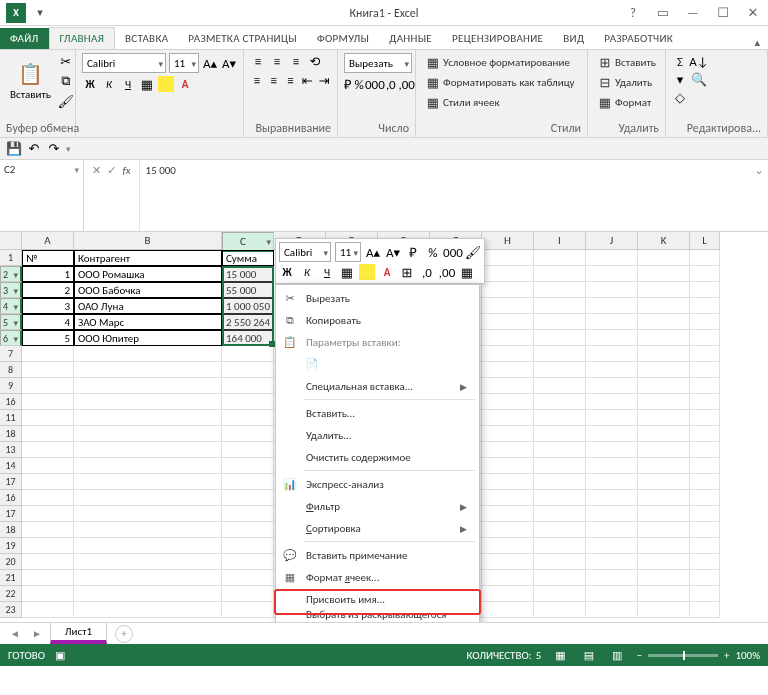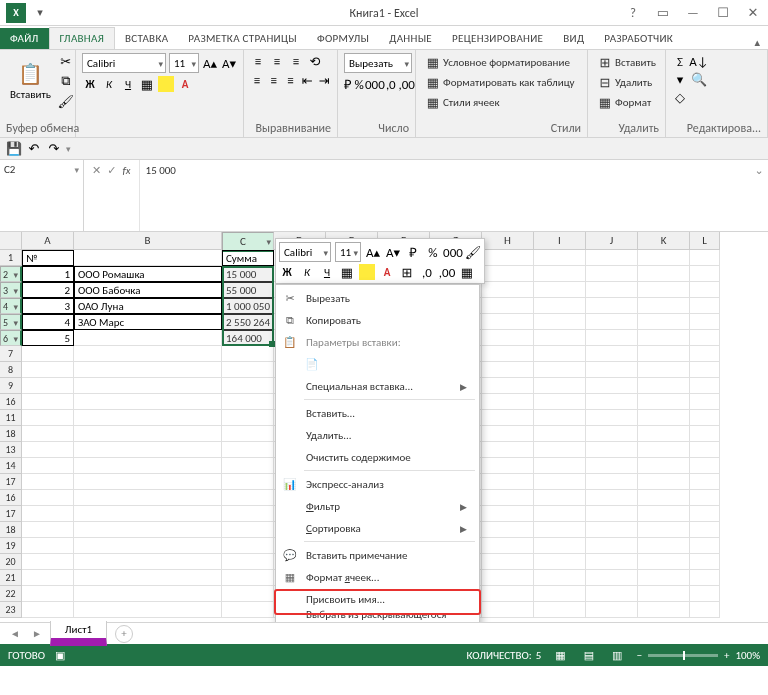--- a/index.html
+++ b/index.html
@@ -52,21 +52,21 @@
 .minitb .row{gap:4px}
 .ctxmenu{position:absolute;background:#fff;border:1px solid #c6c6c6;box-shadow:2px 2px 8px rgba(0,0,0,.25);width:205px;padding:2px 0}
 .ctxmenu .mi{display:flex;align-items:center;height:22px;padding:0 12px 0 30px;color:#333;position:relative;font-size:11px}
 .ctxmenu .mi .mico{position:absolute;left:6px;width:16px;text-align:center;color:#666}
 .ctxmenu .mi .arr{margin-left:auto;color:#666;font-size:9px}
 .ctxmenu .mi.hdr{color:#888;font-size:10px}
 .ctxmenu .sep{height:1px;background:#e0e0e0;margin:2px 4px 2px 28px}
 .ctxmenu .hl{position:absolute;border:2px solid #e8312f;border-radius:3px;pointer-events:none}
 .sheettabs{height:22px;border-top:1px solid #d4d4d4;display:flex;align-items:center;background:#fff;padding-left:6px;gap:4px}
 .sheettabs .nav{color:#888;font-size:10px;padding:0 4px}
-.sheettabs .stab{border:1px solid #ccc;border-top:none;padding:2px 14px;background:#fff;font-size:11px;border-bottom:8px solid #a21caf}
+.sheettabs .stab{border:1px solid #ccc;border-top:none;padding:2px 14px;background:#fff;font-size:11px;border-bottom:4px solid #a21caf}
 .sheettabs .add{width:18px;height:18px;border:1px solid #ccc;border-radius:50%;display:flex;align-items:center;justify-content:center;color:#888;margin-left:4px}
 .status{height:22px;background:#217346;color:#fff;display:flex;align-items:center;font-size:10px;padding:0 8px}
 .status .sp{margin-left:auto;display:flex;align-items:center;gap:10px}
 .status .vbtn{padding:0 4px}
 .status .zoom{display:flex;align-items:center;gap:6px}
 .status .track{width:70px;height:3px;background:rgba(255,255,255,.4);position:relative}
 .status .track::after{content:"";position:absolute;left:50%;top:-3px;width:2px;height:9px;background:#fff}
 .u{text-decoration:underline}
 </style>
 </head>
@@ -554,34 +554,36 @@
       <div class="cell" style="left: 252px; top: 352px; width: 52px;"></div>
       <div class="cell" style="left: 304px; top: 352px; width: 52px;"></div>
       <div class="cell" style="left: 356px; top: 352px; width: 52px;"></div>
       <div class="cell" style="left: 408px; top: 352px; width: 52px;"></div>
       <div class="cell" style="left: 460px; top: 352px; width: 52px;"></div>
       <div class="cell" style="left: 512px; top: 352px; width: 52px;"></div>
       <div class="cell" style="left: 564px; top: 352px; width: 52px;"></div>
       <div class="cell" style="left: 616px; top: 352px; width: 52px;"></div>
       <div class="cell" style="left: 668px; top: 352px; width: 30px;"></div>
       <div class="cell b" style="left: 0px; top: 0px; width: 52px;">№</div>
+      <div class="cell b" style="left: 52px; top: 0px; width: 148px;">Контрагент</div>
       <div class="cell b" style="left: 200px; top: 0px; width: 52px;">Сумма</div>
       <div class="cell b r" style="left: 0px; top: 16px; width: 52px;">1</div>
       <div class="cell b" style="left: 52px; top: 16px; width: 148px;">ООО Ромашка</div>
       <div class="cell b" style="left: 200px; top: 16px; width: 52px;">15 000</div>
       <div class="cell b r" style="left: 0px; top: 32px; width: 52px;">2</div>
       <div class="cell b" style="left: 52px; top: 32px; width: 148px;">ООО Бабочка</div>
       <div class="cell b" style="left: 200px; top: 32px; width: 52px;">55 000</div>
       <div class="cell b r" style="left: 0px; top: 48px; width: 52px;">3</div>
       <div class="cell b" style="left: 52px; top: 48px; width: 148px;">ОАО Луна</div>
       <div class="cell b" style="left: 200px; top: 48px; width: 52px;">1 000 050</div>
       <div class="cell b r" style="left: 0px; top: 64px; width: 52px;">4</div>
       <div class="cell b" style="left: 52px; top: 64px; width: 148px;">ЗАО Марс</div>
       <div class="cell b" style="left: 200px; top: 64px; width: 52px;">2 550 264</div>
       <div class="cell b r" style="left: 0px; top: 80px; width: 52px;">5</div>
+      <div class="cell b" style="left: 52px; top: 80px; width: 148px;">ООО Юпитер</div>
       <div class="cell b" style="left: 200px; top: 80px; width: 52px;">164 000</div>
     </div>
 
   <div class="selection" style="left:222px;top:34px;width:52px;height:80px"></div>
 
   <div class="minitb" style="left:275px;top:6px">
     <div class="row">
       <div class="sel" style="width:52px">Calibri</div>
       <div class="sel" style="width:26px">11</div>
       <span class="ico">A▴</span>

